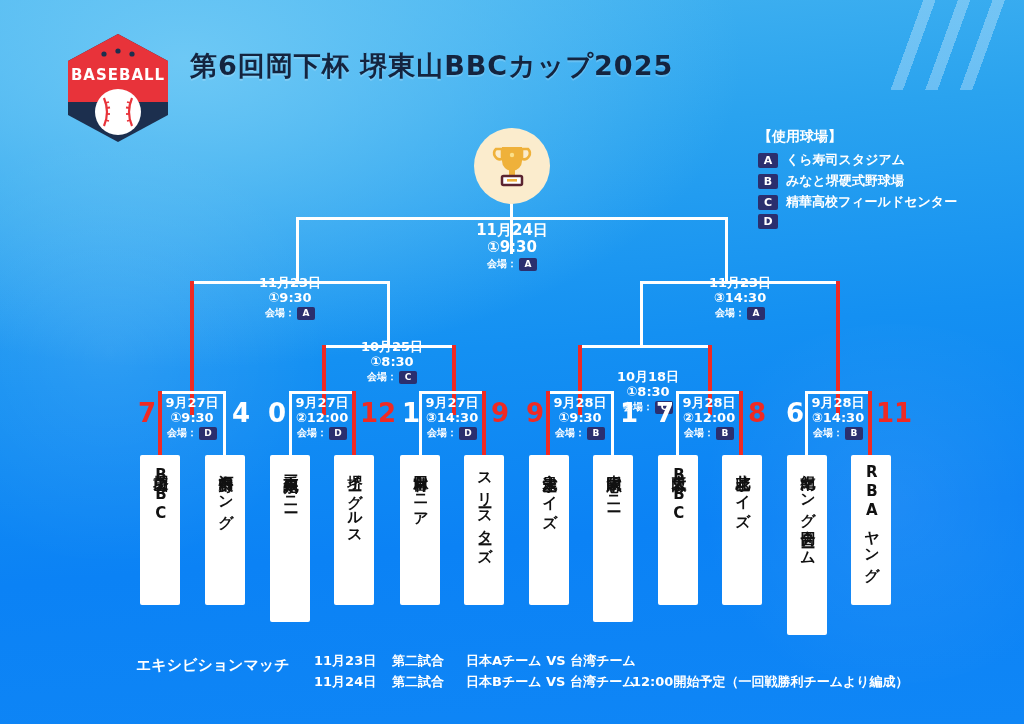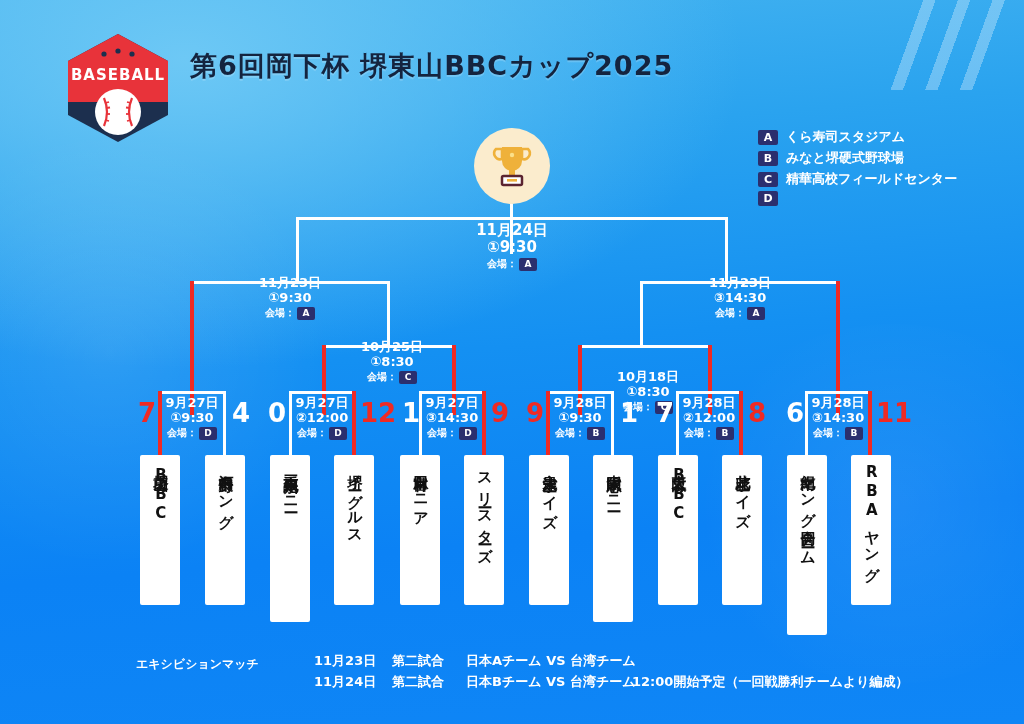--- a/index.html
+++ b/index.html
@@ -70,21 +70,21 @@
     padding-top:8px;box-sizing:border-box;
   }
   .team span{
     writing-mode:vertical-rl;text-orientation:upright;
     font-size:15px;font-weight:bold;color:#111;letter-spacing:1px;
     line-height:1.05;white-space:nowrap;
   }
 
   
   .footer{position:absolute;left:136px;top:652px;color:#fff;font-size:13px;font-weight:bold;}
-  .footer .ftitle{position:absolute;left:0;top:4px;font-size:12px;white-space:nowrap;}
+  .footer .ftitle{position:absolute;left:0;top:4px;font-size:15px;white-space:nowrap;}
   .fr{display:flex;margin-left:178px;margin-bottom:3px;white-space:nowrap;}
   .fr>div{margin-right:16px;}
   .fr .c-date{width:62px;}
   .fr .c-game{width:58px;}
   .fr .c-match{width:150px;}
   .fr .c-note{}
 </style>
 </head>
 <body>
 
@@ -111,20 +111,21 @@
       <line x1="67" y1="71" x2="63" y2="70"></line>
         <line x1="66" y1="76" x2="62" y2="75.5"></line>
       <line x1="66" y1="82" x2="62" y2="82"></line>
         <line x1="67" y1="88" x2="63" y2="89"></line>
     </g>
   </svg>
 </div>
 <div class="title">第6回岡下杯 堺東山BBCカップ2025</div>
 
 <div class="legend">
+  <div class="legend-title">【使用球場】</div>
   <div class="legend-row">
     <span class="vbadge">A</span>
     <span class="lbl">くら寿司スタジアム</span>
   </div>
   <div class="legend-row">
     <span class="vbadge">B</span>
     <span class="lbl">みなと堺硬式野球場</span>
   </div>
   <div class="legend-row">
     <span class="vbadge">C</span>

